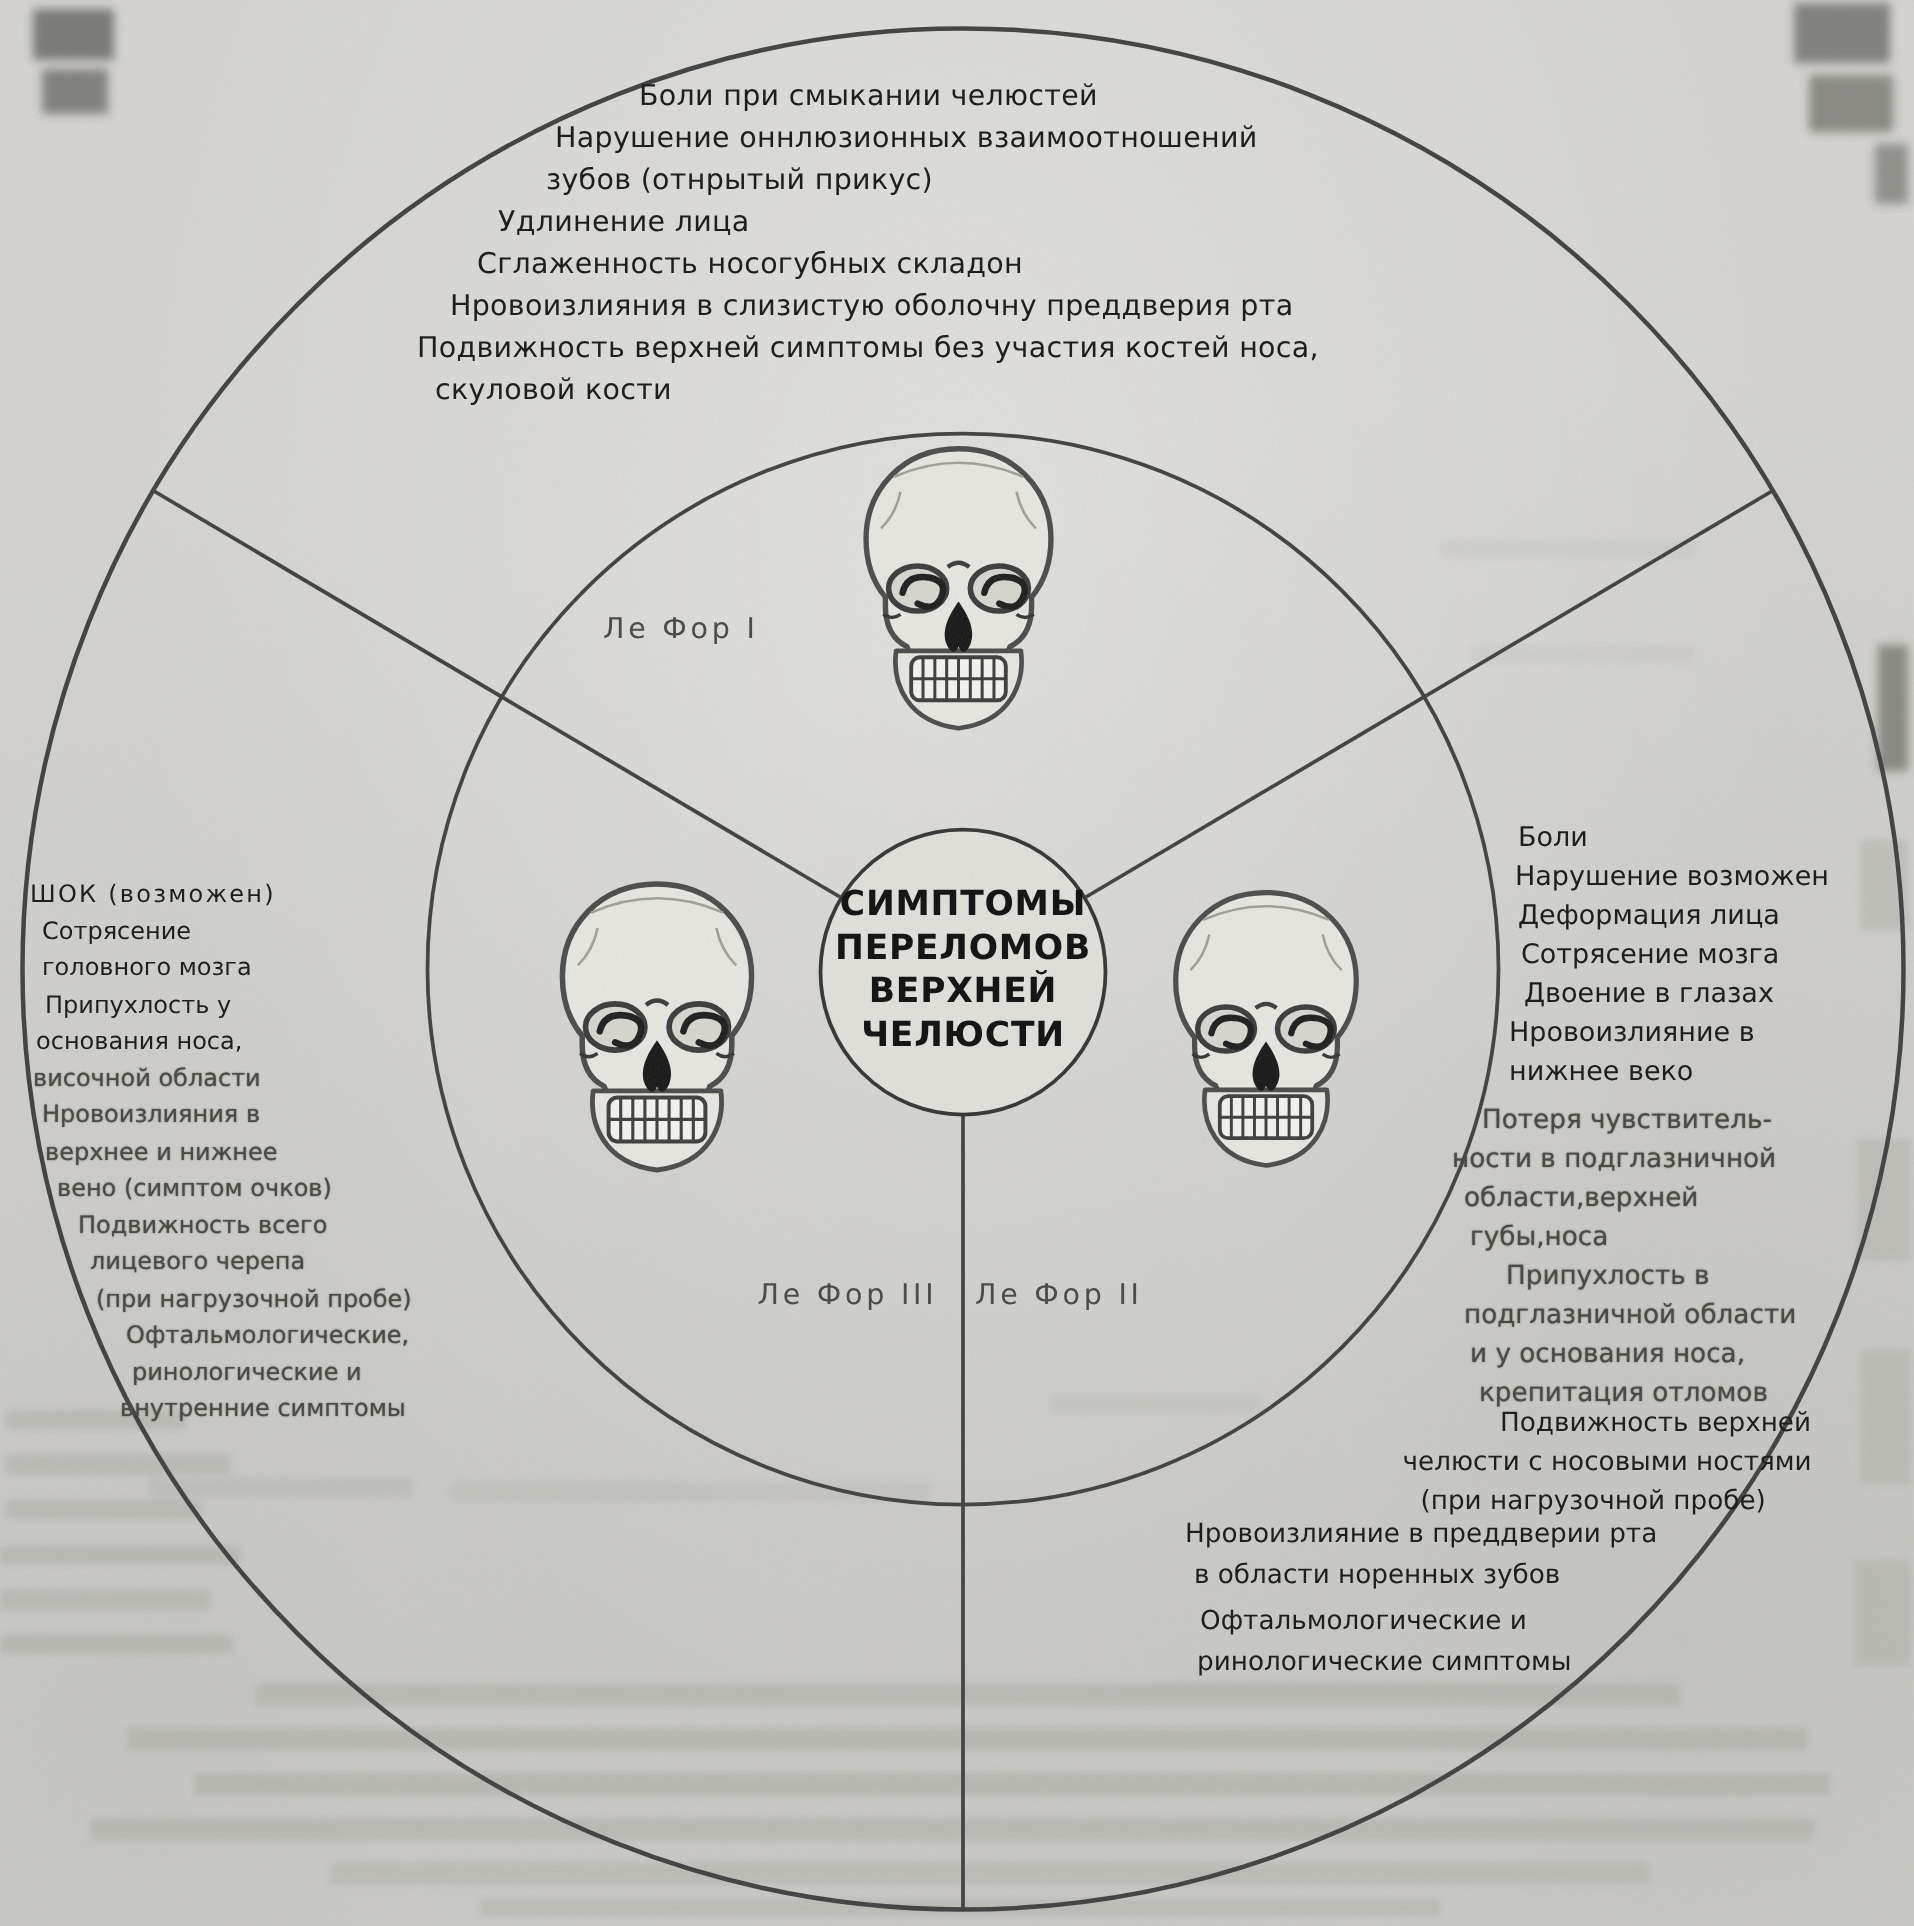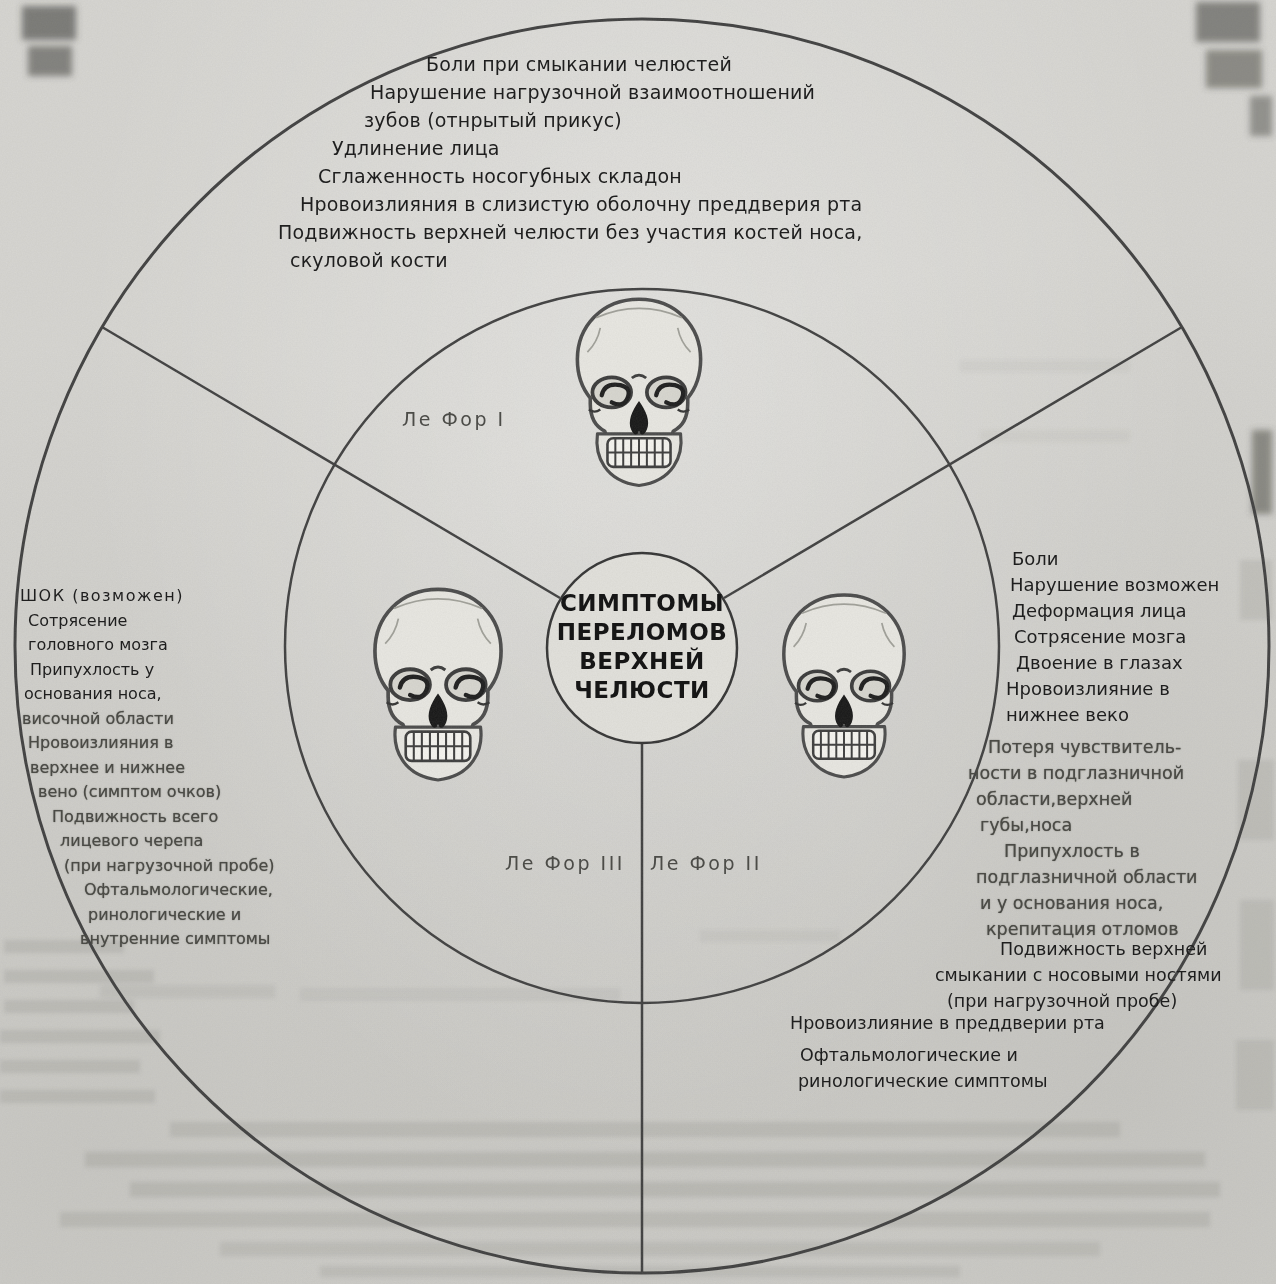--- a/index.html
+++ b/index.html
@@ -108,26 +108,26 @@
 
     <use href="#skull" x="553" y="292" width="172" height="215"></use>
     <use href="#skull" x="350" y="582" width="176" height="220"></use>
     <use href="#skull" x="760" y="588" width="168" height="210"></use>
 
     <rect x="0" y="0" width="1276" height="1284" filter="url(#grain)" opacity="0.85"></rect>
   </svg>
 
   <div class="tblock" id="top-block">
     <div class="ln" style="margin-left:148px">Боли при смыкании челюстей</div>
-    <div class="ln" style="margin-left:92px">Нарушение  нагрузочной  взаимоотношений</div>
+    <div class="ln" style="margin-left:92px">Нарушение  оннлюзионных  взаимоотношений</div>
     <div class="ln" style="margin-left:86px">зубов (отнрытый  прикус)</div>
     <div class="ln" style="margin-left:54px">Удлинение лица</div>
     <div class="ln" style="margin-left:40px">Сглаженность носогубных складон</div>
     <div class="ln" style="margin-left:22px">Нровоизлияния в слизистую оболочну  преддверия рта</div>
-    <div class="ln" style="margin-left:0px">Подвижность верхней челюсти без участия костей носа,</div>
+    <div class="ln" style="margin-left:0px">Подвижность верхней симптомы без участия костей носа,</div>
     <div class="ln" style="margin-left:12px">скуловой  кости</div>
   </div>
 
   <div class="tblock" id="left-block">
     <div class="ln shok" style="margin-left:0px">ШОК (возможен)</div>
     <div class="ln" style="margin-left:8px">Сотрясение</div>
     <div class="ln" style="margin-left:8px">головного  мозга</div>
     <div class="ln" style="margin-left:10px">Припухлость у</div>
     <div class="ln" style="margin-left:4px">основания  носа,</div>
     <div class="ln dim" style="margin-left:2px">височной области</div>
@@ -158,26 +158,27 @@
     <div class="ln dim" style="margin-left:10px">области,верхней</div>
     <div class="ln dim" style="margin-left:14px">губы,носа</div>
     <div class="ln dim" style="margin-left:38px">Припухлость в</div>
     <div class="ln dim" style="margin-left:10px">подглазничной области</div>
     <div class="ln dim" style="margin-left:14px">и у основания носа,</div>
     <div class="ln dim" style="margin-left:20px">крепитация отломов</div>
   </div>
 
   <div class="tblock" id="rightC">
     <div class="ln" style="margin-left:105px">Подвижность верхней</div>
-    <div class="ln" style="margin-left:40px">смыкании с носовыми ностями</div>
+    <div class="ln" style="margin-left:40px">челюсти с носовыми ностями</div>
     <div class="ln" style="margin-left:52px">(при нагрузочной пробе)</div>
   </div>
 
   <div class="tblock" id="rightD">
     <div class="ln" style="margin-left:0px">Нровоизлияние в преддверии рта</div>
+    <div class="ln" style="margin-left:6px">в области норенных зубов</div>
     <div class="ln" style="margin-left:10px;margin-top:5px">Офтальмологические и</div>
     <div class="ln" style="margin-left:8px">ринологические симптомы</div>
   </div>
 
   <div class="sector-label" id="label-lefort1">Ле Фор I</div>
   <div class="sector-label" id="label-lefort3">Ле Фор III</div>
   <div class="sector-label" id="label-lefort2">Ле Фор II</div>
 
   <div class="center-text">
     <div class="ln">СИМПТОМЫ</div>

